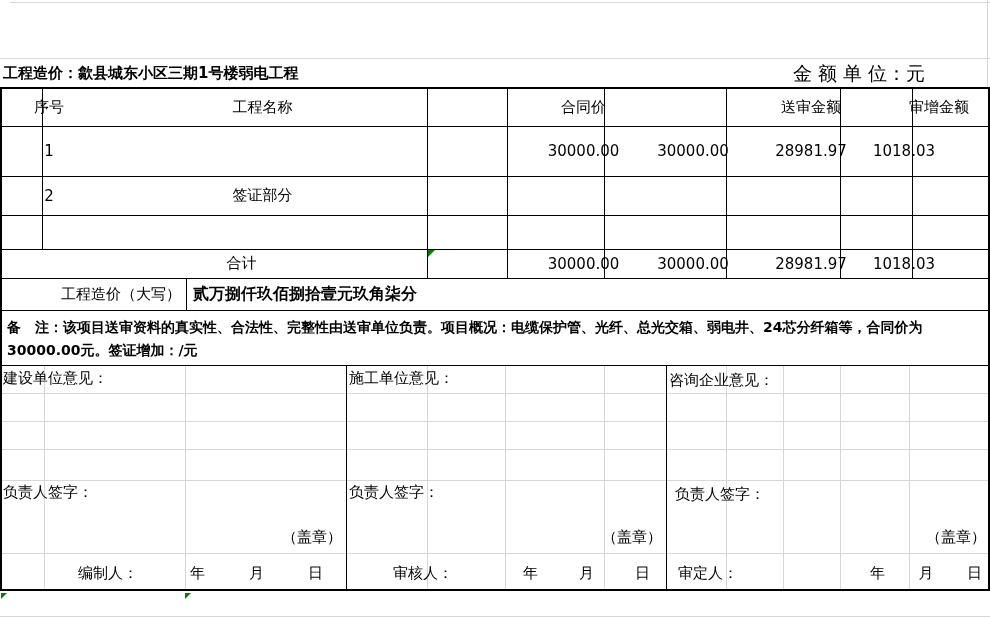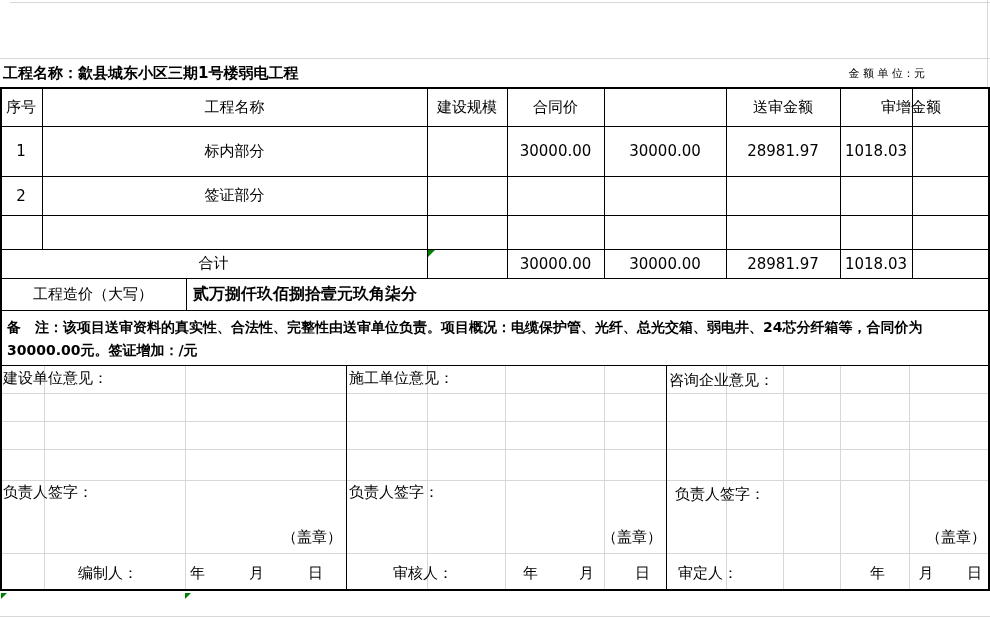--- a/index.html
+++ b/index.html
@@ -1,30 +1,30 @@
 <!DOCTYPE html>
 <html><head>
 <meta charset="utf-8">
 <style>
   html,body{margin:0;padding:0;background:#fff;}
   .stage{position:relative;width:990px;height:618px;background:#ffffff;overflow:hidden;
          font-family:"DejaVu Sans","Liberation Sans",sans-serif;color:#000;}
   .ln{position:absolute;background:#000;}
   .gln{position:absolute;background:#d7d7d7;}
   .cell{position:absolute;display:flex;align-items:center;justify-content:center;
-        font-size:15px;white-space:nowrap;overflow:hidden;}
+        font-size:15px;white-space:nowrap;overflow:hidden;padding-left:28px;}
   .cell.left{justify-content:flex-start;padding-left:6px;}
   .bold{font-weight:bold;}
   .title{position:absolute;left:0;top:8px;width:990px;height:44px;display:flex;
          align-items:center;justify-content:center;font-size:28px;font-weight:bold;
          letter-spacing:3px;}
   .projrow{position:absolute;left:3px;top:61px;width:660px;height:25px;display:flex;
            align-items:center;font-size:15px;font-weight:bold;}
   .unitrow{position:absolute;left:660px;top:61px;width:265px;height:25px;display:flex;
-           align-items:center;justify-content:flex-end;font-size:11px;}
+           align-items:center;justify-content:flex-end;font-size:19px;}
   .remark{position:absolute;left:0;top:311px;width:990px;height:53px;padding:5px 7px 0 7px;
           box-sizing:border-box;font-size:14px;font-weight:bold;line-height:23px;}
   .oplabel{position:absolute;font-size:15px;white-space:nowrap;}
   .seal{position:absolute;font-size:15px;text-align:right;white-space:nowrap;}
   .ymd{position:absolute;display:flex;align-items:center;justify-content:space-between;
        font-size:15px;height:28px;box-sizing:border-box;}
   .gtri{position:absolute;width:0;height:0;border-top:7px solid #008000;
         border-right:7px solid transparent;}
   .gtri.sm{border-top-width:6px;border-right-width:6px;}
   .footlbl{position:absolute;top:564px;font-size:15px;white-space:nowrap;}
@@ -46,21 +46,21 @@
   <div class="gln" style="left:185px;top:366px;width:1px;height:223px;"></div>
   <div class="gln" style="left:427px;top:366px;width:1px;height:223px;"></div>
   <div class="gln" style="left:505px;top:366px;width:1px;height:223px;"></div>
   <div class="gln" style="left:604px;top:366px;width:1px;height:223px;"></div>
   <div class="gln" style="left:726px;top:366px;width:1px;height:223px;"></div>
   <div class="gln" style="left:783px;top:366px;width:1px;height:223px;"></div>
   <div class="gln" style="left:840px;top:366px;width:1px;height:223px;"></div>
   <div class="gln" style="left:909px;top:366px;width:1px;height:223px;"></div>
   <div class="gln" style="left:0;top:616px;width:990px;height:1px;"></div>
 
-  <div class="projrow">工程名称：歙县城东小区三期1号楼弱电工程</div>
+  <div class="projrow">工程造价：歙县城东小区三期1号楼弱电工程</div>
   <div class="unitrow">金 额 单 位：元</div>
 
   <div class="ln" style="left:0;top:87px;width:990px;height:2px;"></div>
   <div class="ln" style="left:0;top:589px;width:990px;height:2px;"></div>
   <div class="ln" style="left:0;top:87px;width:2px;height:504px;"></div>
   <div class="ln" style="left:988px;top:87px;width:2px;height:504px;"></div>
   <div class="ln" style="left:0;top:126px;width:990px;height:1px;"></div>
   <div class="ln" style="left:0;top:176px;width:990px;height:1px;"></div>
   <div class="ln" style="left:0;top:215px;width:990px;height:1px;"></div>
   <div class="ln" style="left:0;top:249px;width:990px;height:1px;"></div>
@@ -73,27 +73,25 @@
   <div class="ln" style="left:604px;top:88px;width:1px;height:190px;"></div>
   <div class="ln" style="left:726px;top:88px;width:1px;height:190px;"></div>
   <div class="ln" style="left:840px;top:88px;width:1px;height:190px;"></div>
   <div class="ln" style="left:912px;top:88px;width:1px;height:190px;"></div>
   <div class="ln" style="left:186px;top:278px;width:1px;height:32px;"></div>
   <div class="ln" style="left:346px;top:365px;width:1px;height:224px;"></div>
   <div class="ln" style="left:666px;top:365px;width:1px;height:224px;"></div>
 
   <div class="cell" style="left:0;top:88px;width:42px;height:38px;">序号</div>
   <div class="cell" style="left:42px;top:88px;width:385px;height:38px;">工程名称</div>
-  <div class="cell" style="left:427px;top:88px;width:80px;height:38px;">建设规模</div>
   <div class="cell" style="left:507px;top:88px;width:97px;height:38px;">合同价</div>
   <div class="cell" style="left:726px;top:88px;width:114px;height:38px;">送审金额</div>
   <div class="cell" style="left:861px;top:88px;width:100px;height:38px;">审增金额</div>
 
   <div class="cell" style="left:0;top:126px;width:42px;height:50px;">1</div>
-  <div class="cell" style="left:42px;top:126px;width:385px;height:50px;">标内部分</div>
   <div class="cell" style="left:427px;top:126px;width:80px;height:50px;"></div>
   <div class="cell" style="left:507px;top:126px;width:97px;height:50px;">30000.00</div>
   <div class="cell" style="left:604px;top:126px;width:122px;height:50px;">30000.00</div>
   <div class="cell" style="left:726px;top:126px;width:114px;height:50px;">28981.97</div>
   <div class="cell" style="left:840px;top:126px;width:72px;height:50px;">1018.03</div>
   <div class="cell" style="left:912px;top:126px;width:78px;height:50px;"></div>
 
   <div class="cell" style="left:0;top:176px;width:42px;height:39px;">2</div>
   <div class="cell" style="left:42px;top:176px;width:385px;height:39px;">签证部分</div>
 

